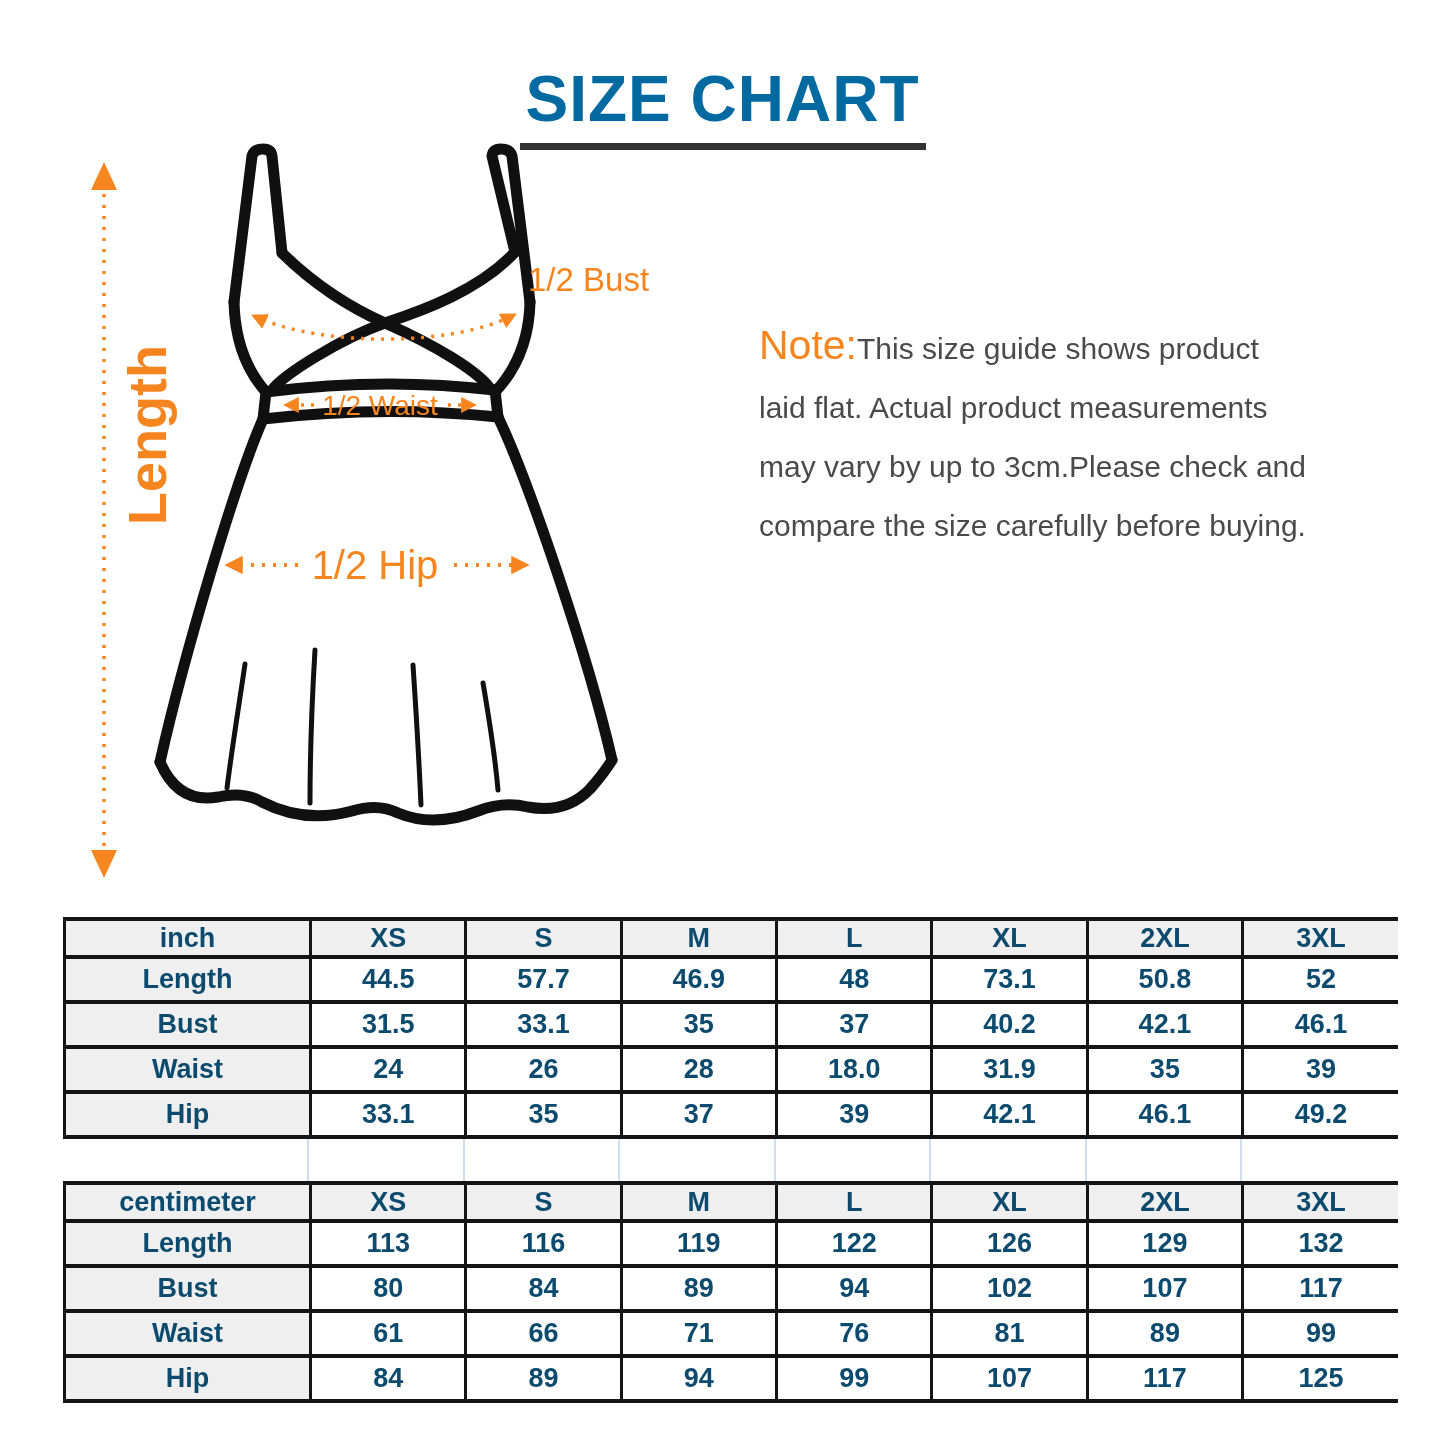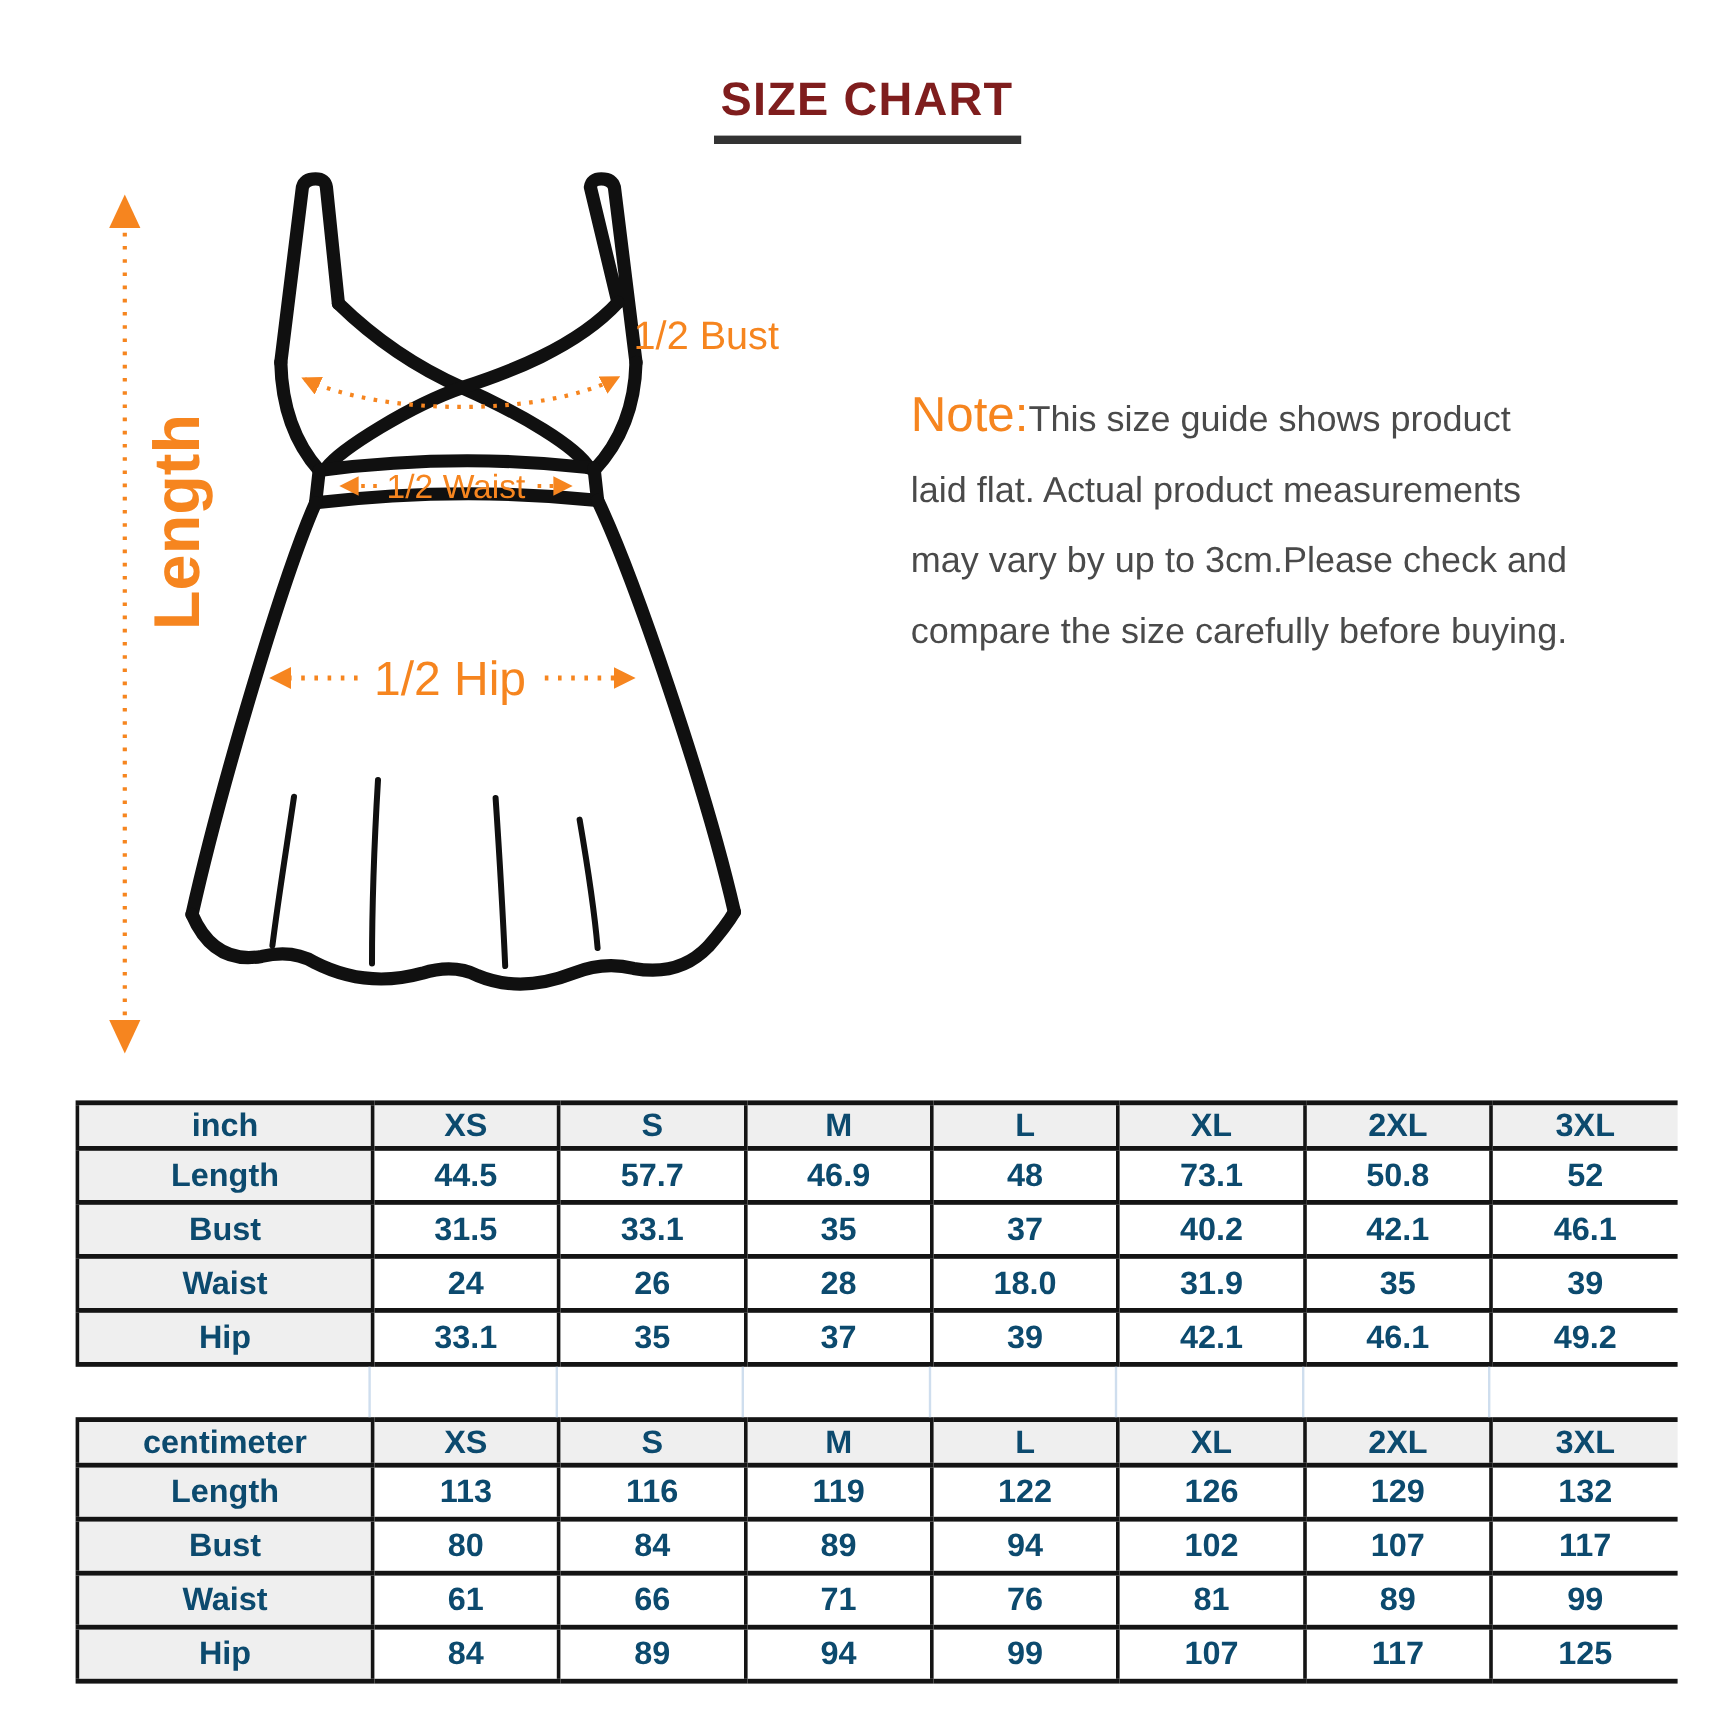--- a/index.html
+++ b/index.html
@@ -3,21 +3,21 @@
 <meta charset="utf-8">
 <style>
   html,body{margin:0;padding:0;}
   body{
     width:1445px;height:1445px;position:relative;background:#ffffff;
     font-family:"Liberation Sans", sans-serif;overflow:hidden;
   }
   
   .title-wrap{position:absolute;top:62px;left:0;width:100%;text-align:center;}
   .title{
-    display:inline-block;font-size:39px;font-weight:bold;color:#7f1d1d;
+    display:inline-block;font-size:64px;font-weight:bold;color:#0369a1;
     letter-spacing:1px;border-bottom:7px solid #333333;padding:0 6px 7px 6px;
   }
   
   .diagram{position:absolute;left:60px;top:140px;width:660px;height:780px;}
   
   .note{
     position:absolute;left:735px;top:316px;width:705px;
     font-size:30px;line-height:59px;color:#4a4a4a;margin-left:24px;
   }
   .note-line{white-space:nowrap;}

